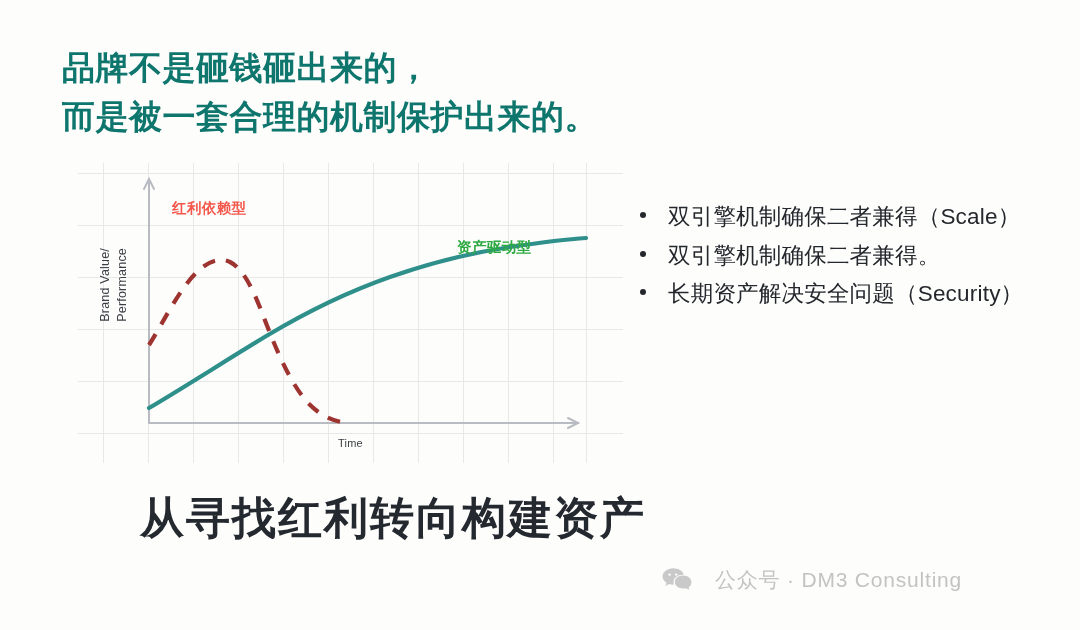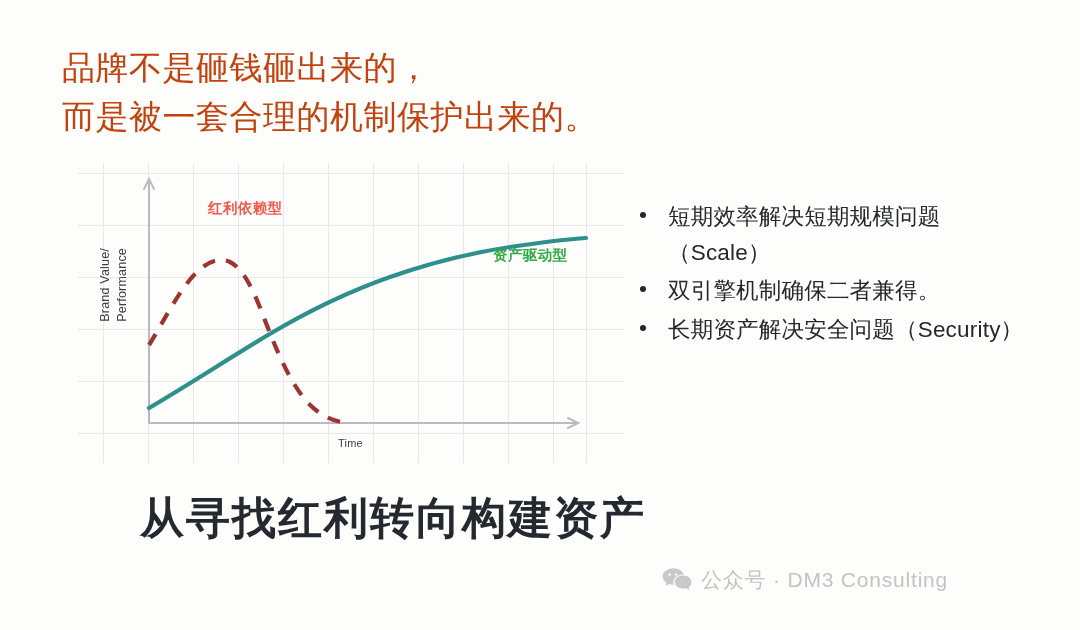--- a/index.html
+++ b/index.html
@@ -21,23 +21,23 @@
     inset: 0;
     background: #fdfdfc;
   }
 
   
   .headline {
     position: absolute;
     left: 62px;
     top: 44px;
     width: 760px;
-    color: #c2410c;
+    color: #0f766e;
     font-size: 33px;
-    font-weight: normal;
+    font-weight: bold;
     line-height: 1.48;
     letter-spacing: 0.5px;
   }
   .headline .ln { display: block; white-space: pre; }
 
   
   .chart-wrap {
     position: absolute;
     left: 78px;
     top: 163px;
@@ -75,24 +75,23 @@
     color: #3b3f45;
     letter-spacing: 0.2px;
   }
 
   .series-label {
     position: absolute;
     font-size: 14.5px;
     font-weight: bold;
     letter-spacing: 0.4px;
     white-space: nowrap;
-    margin-left: 36px;
   }
   .series-label.red   { left: 172px; top: 199px; color: #f4584c; }
-  .series-label.green { left: 457px; top: 246px; color: #2faa43; }
+  .series-label.green { left: 457px; top: 238px; color: #2faa43; }
 
   
   .bullets {
     position: absolute;
     left: 634px;
     top: 199px;
     width: 400px;
   }
   .bullet {
     position: relative;
@@ -127,21 +126,21 @@
     white-space: nowrap;
   }
 
   
   .footer {
     position: absolute;
     left: 662px;
     top: 566px;
     display: flex;
     align-items: center;
-    gap: 9px;
+    gap: 23px;
   }
   .wechat-icon { display: block; flex: 0 0 auto; }
   .footer-text {
     color: #c3c3c3;
     font-size: 21px;
     letter-spacing: 0.8px;
     white-space: nowrap;
   }
 </style>
 </head>
@@ -200,21 +199,21 @@
   </div>
 
   <div class="axis-label-x">Time</div>
 
   <div class="series-label red">红利依赖型</div>
   <div class="series-label green">资产驱动型</div>
 
   <div class="bullets">
     <div class="bullet">
       <span class="dot"></span>
-      <span>短期效率解决短期规模问题（Scale）</span>
+      <span>双引擎机制确保二者兼得（Scale）</span>
     </div>
     <div class="bullet">
       <span class="dot"></span>
       <span>双引擎机制确保二者兼得。</span>
     </div>
     <div class="bullet">
       <span class="dot"></span>
       <span>长期资产解决安全问题（Security）</span>
     </div>
   </div>

